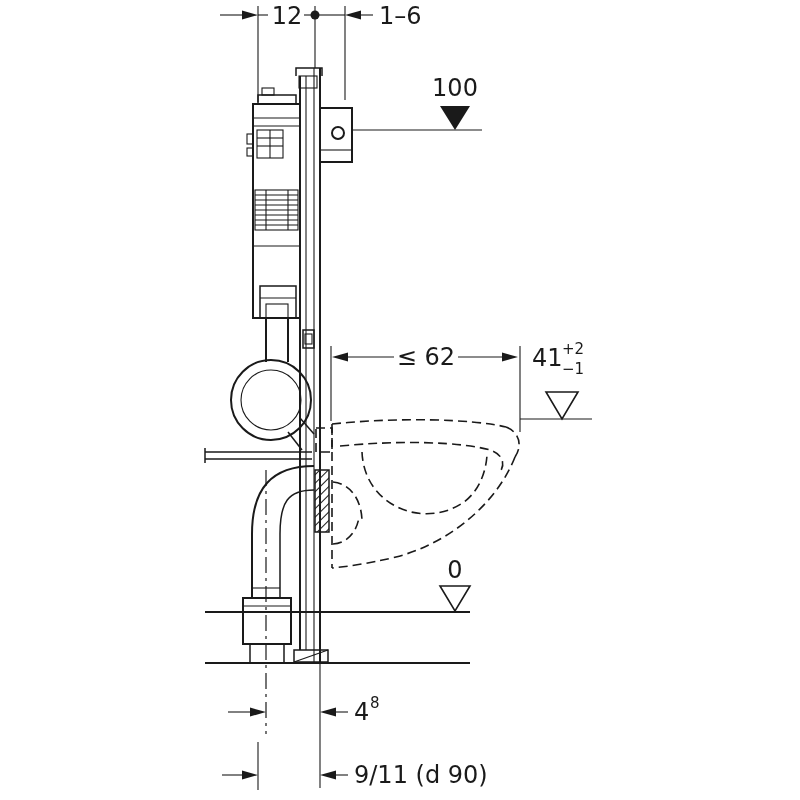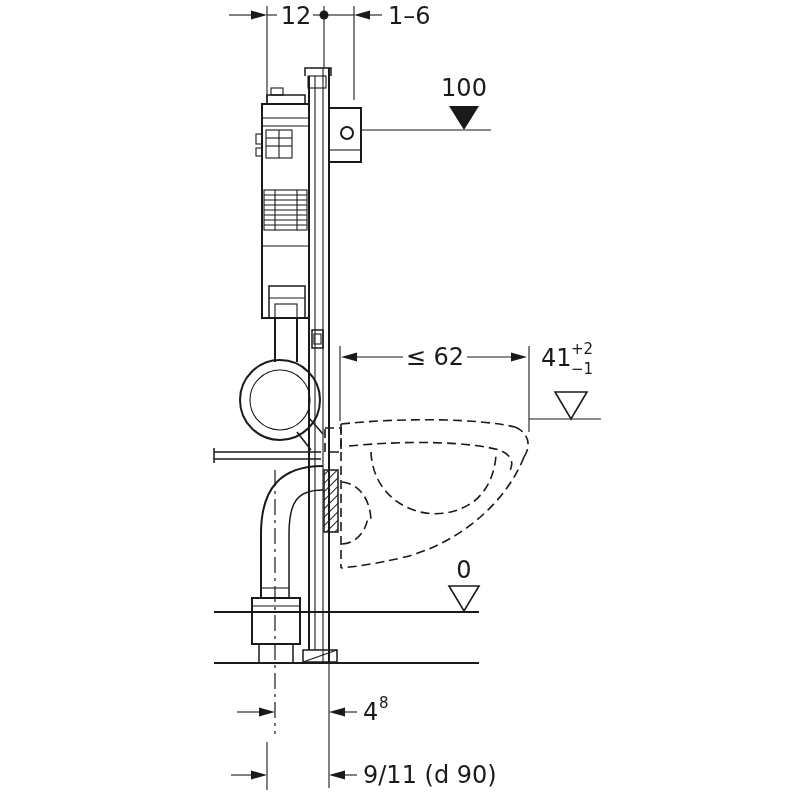--- a/index.html
+++ b/index.html
@@ -1,17 +1,17 @@
 <!DOCTYPE html>
 <html style="--line: #1a1a1a; --bg: #ffffff;"><head>
 <meta charset="utf-8">
 <style>
   :root { --line: #1a1a1a; --bg: #ffffff; }
   html, body { margin: 0; padding: 0; background: var(--bg); }
-  .canvas { width: 684px; height: 800px; background: var(--bg); padding-left: 9px; }
+  .canvas { width: 684px; height: 800px; background: var(--bg); }
   svg { display: block; }
   .ln { stroke: var(--line); fill: none; stroke-linecap: butt; }
   .s2 { stroke-width: 2; }
   .s15 { stroke-width: 1.5; }
   .s1 { stroke-width: 1.1; }
   .dash { stroke-dasharray: 9 5; stroke-width: 1.6; }
   .dashdot { stroke-dasharray: 16 5 3 5; stroke-width: 1.2; }
   .fillshape { fill: var(--line); stroke: none; }
   .open-tri { fill: #ffffff; stroke: var(--line); stroke-width: 1.6; }
   .dim-text { font-family: "DejaVu Sans", "Liberation Sans", sans-serif; font-size: 24px; fill: var(--line); stroke: none; }

